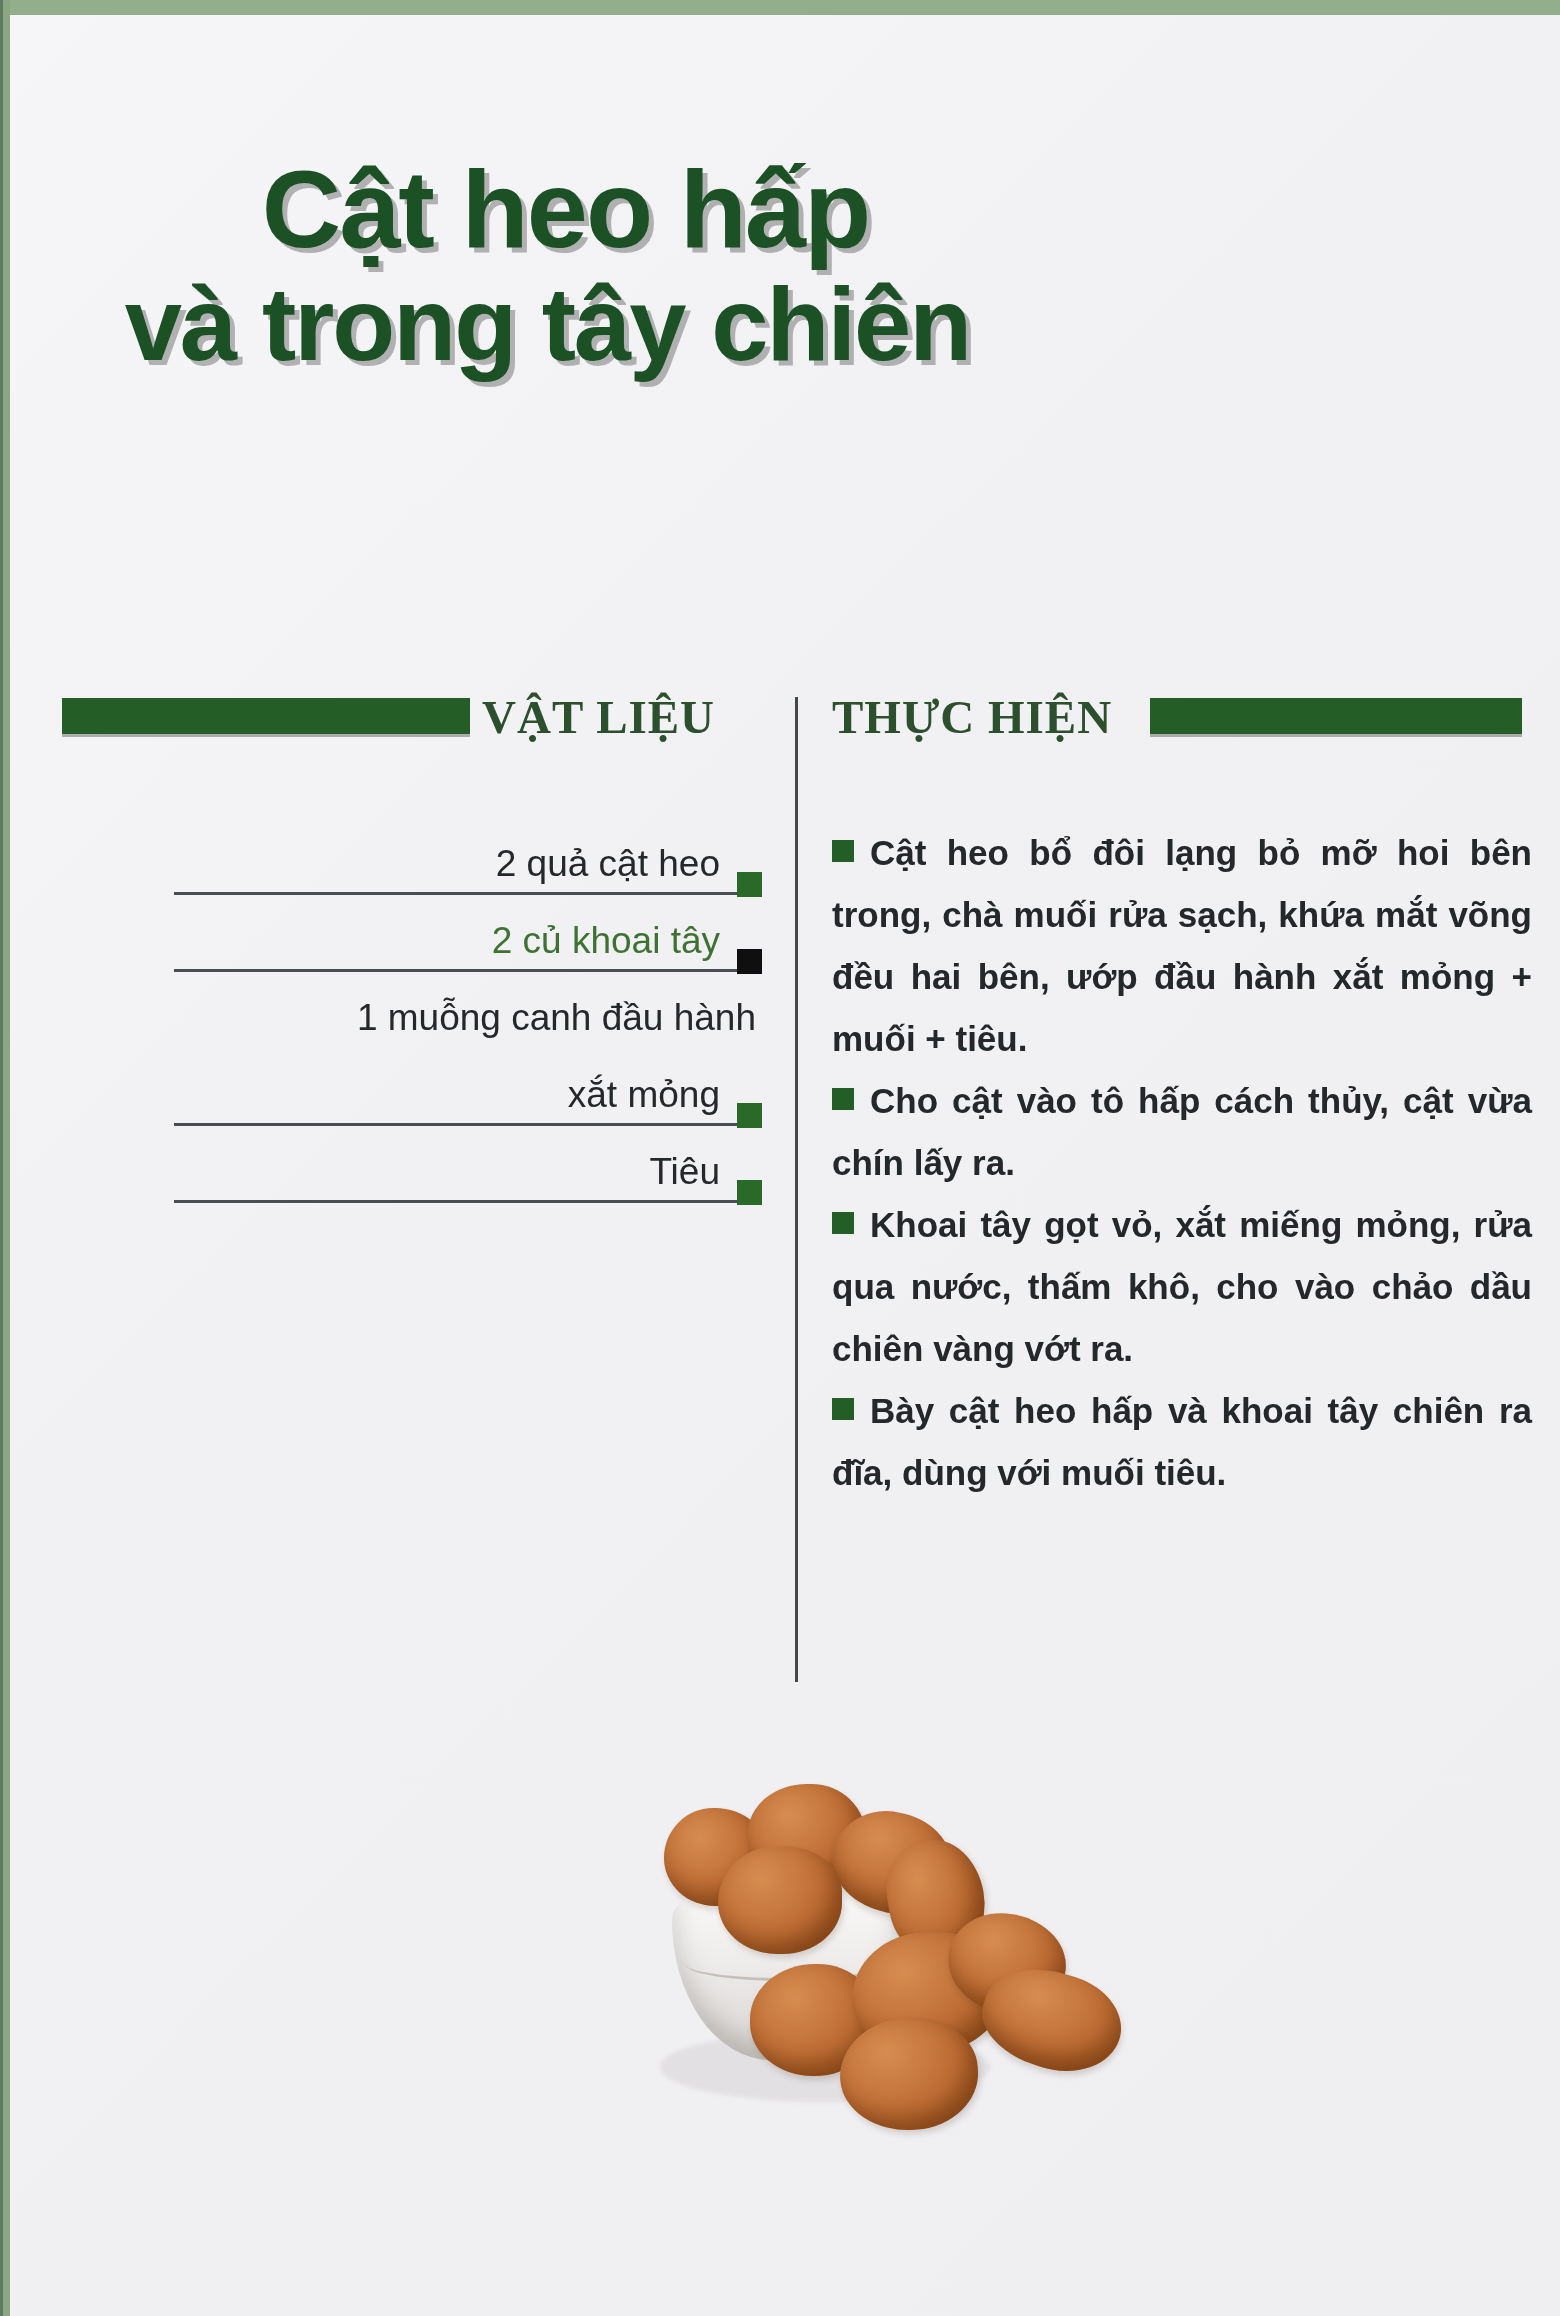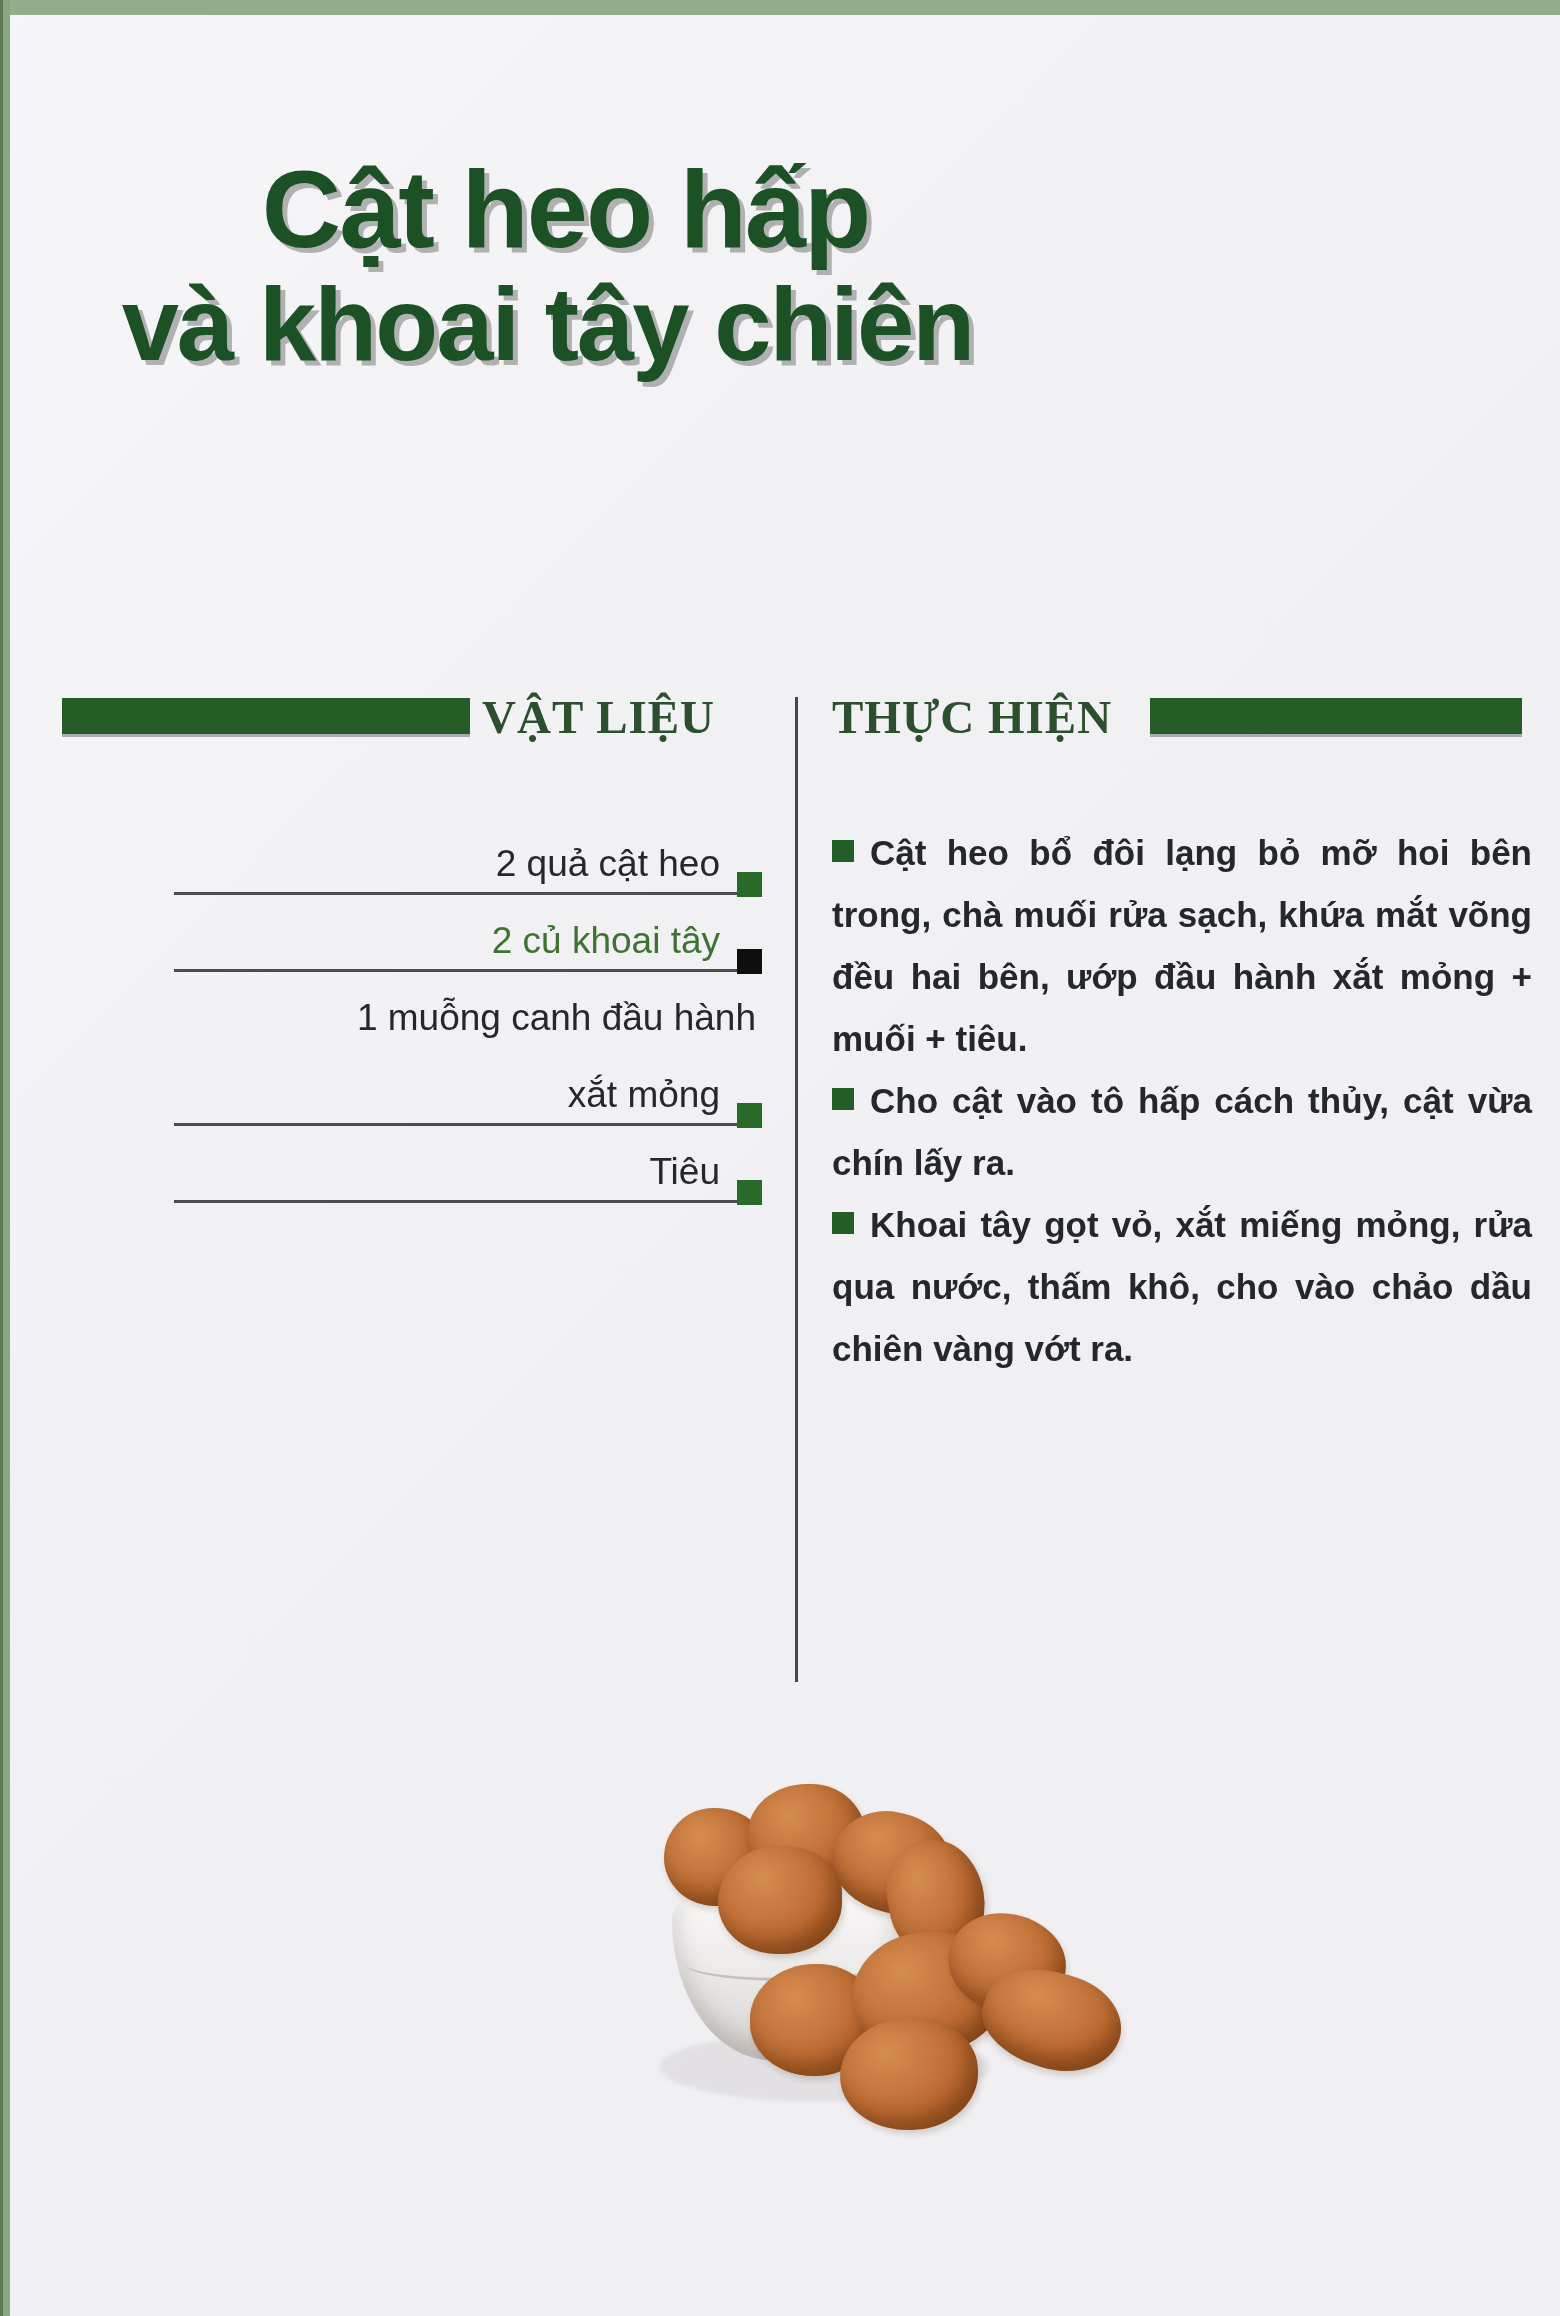--- a/index.html
+++ b/index.html
@@ -75,21 +75,21 @@
 </head>
 <body>
 
 <div class="trim-top"></div>
 <div class="trim-left"></div>
 <div class="trim-left-dark"></div>
 <div class="page-sheen"></div>
 
 <div class="title-wrap">
   <div class="title-line l1">Cật heo hấp</div>
-  <div class="title-line l2">và khoai tây chiên</div>
+  <div class="title-line l2">và trong tây chiên</div>
 </div>
 
 <div class="bar left"></div>
 <div class="col-header ing">VẬT LIỆU</div>
 <div class="divider"></div>
 <div class="col-header ins">THỰC HIỆN</div>
 <div class="bar right"></div>
 
 <div class="ingredients">
     <div class="ing-row">
@@ -114,20 +114,21 @@
       <span class="ing-text">Tiêu</span>
       <span class="ing-underline"></span>
       <span class="ing-marker green"></span>
     </div>
   </div>
 
 <div class="instructions">
     <p class="ins-para"><span class="ins-bullet"></span><span>Cật heo bổ đôi lạng bỏ mỡ hoi bên trong, chà muối rửa sạch, khứa mắt võng đều hai bên, ướp đầu hành xắt mỏng + muối + tiêu.</span></p>
     <p class="ins-para"><span class="ins-bullet"></span><span>Cho cật vào tô hấp cách thủy, cật vừa chín lấy ra.</span></p>
     <p class="ins-para"><span class="ins-bullet"></span><span>Khoai tây gọt vỏ, xắt miếng mỏng, rửa qua nước, thấm khô, cho vào chảo dầu chiên vàng vớt ra.</span></p>
+    <p class="ins-para"><span class="ins-bullet"></span><span>Bày cật heo hấp và khoai tây chiên ra đĩa, dùng với muối tiêu.</span></p>
   </div>
 
 <div class="photo">
   <div class="photo-shadow"></div>
   <div class="bowl"></div>
 
   <div class="potato" style="left:64px;top:26px;width:104px;height:98px;border-radius:48% 52% 50% 50%/52% 48% 50% 50%;"></div>
   <div class="potato" style="left:148px;top:2px;width:118px;height:106px;border-radius:52% 48% 50% 50%/48% 52% 52% 48%;"></div>
   <div class="potato" style="left:232px;top:30px;width:118px;height:100px;border-radius:50% 50% 46% 54%/54% 46% 50% 50%;transform:rotate(14deg);"></div>
   <div class="potato" style="left:118px;top:64px;width:124px;height:108px;border-radius:50% 50% 50% 50%/55% 45% 50% 50%;"></div>

